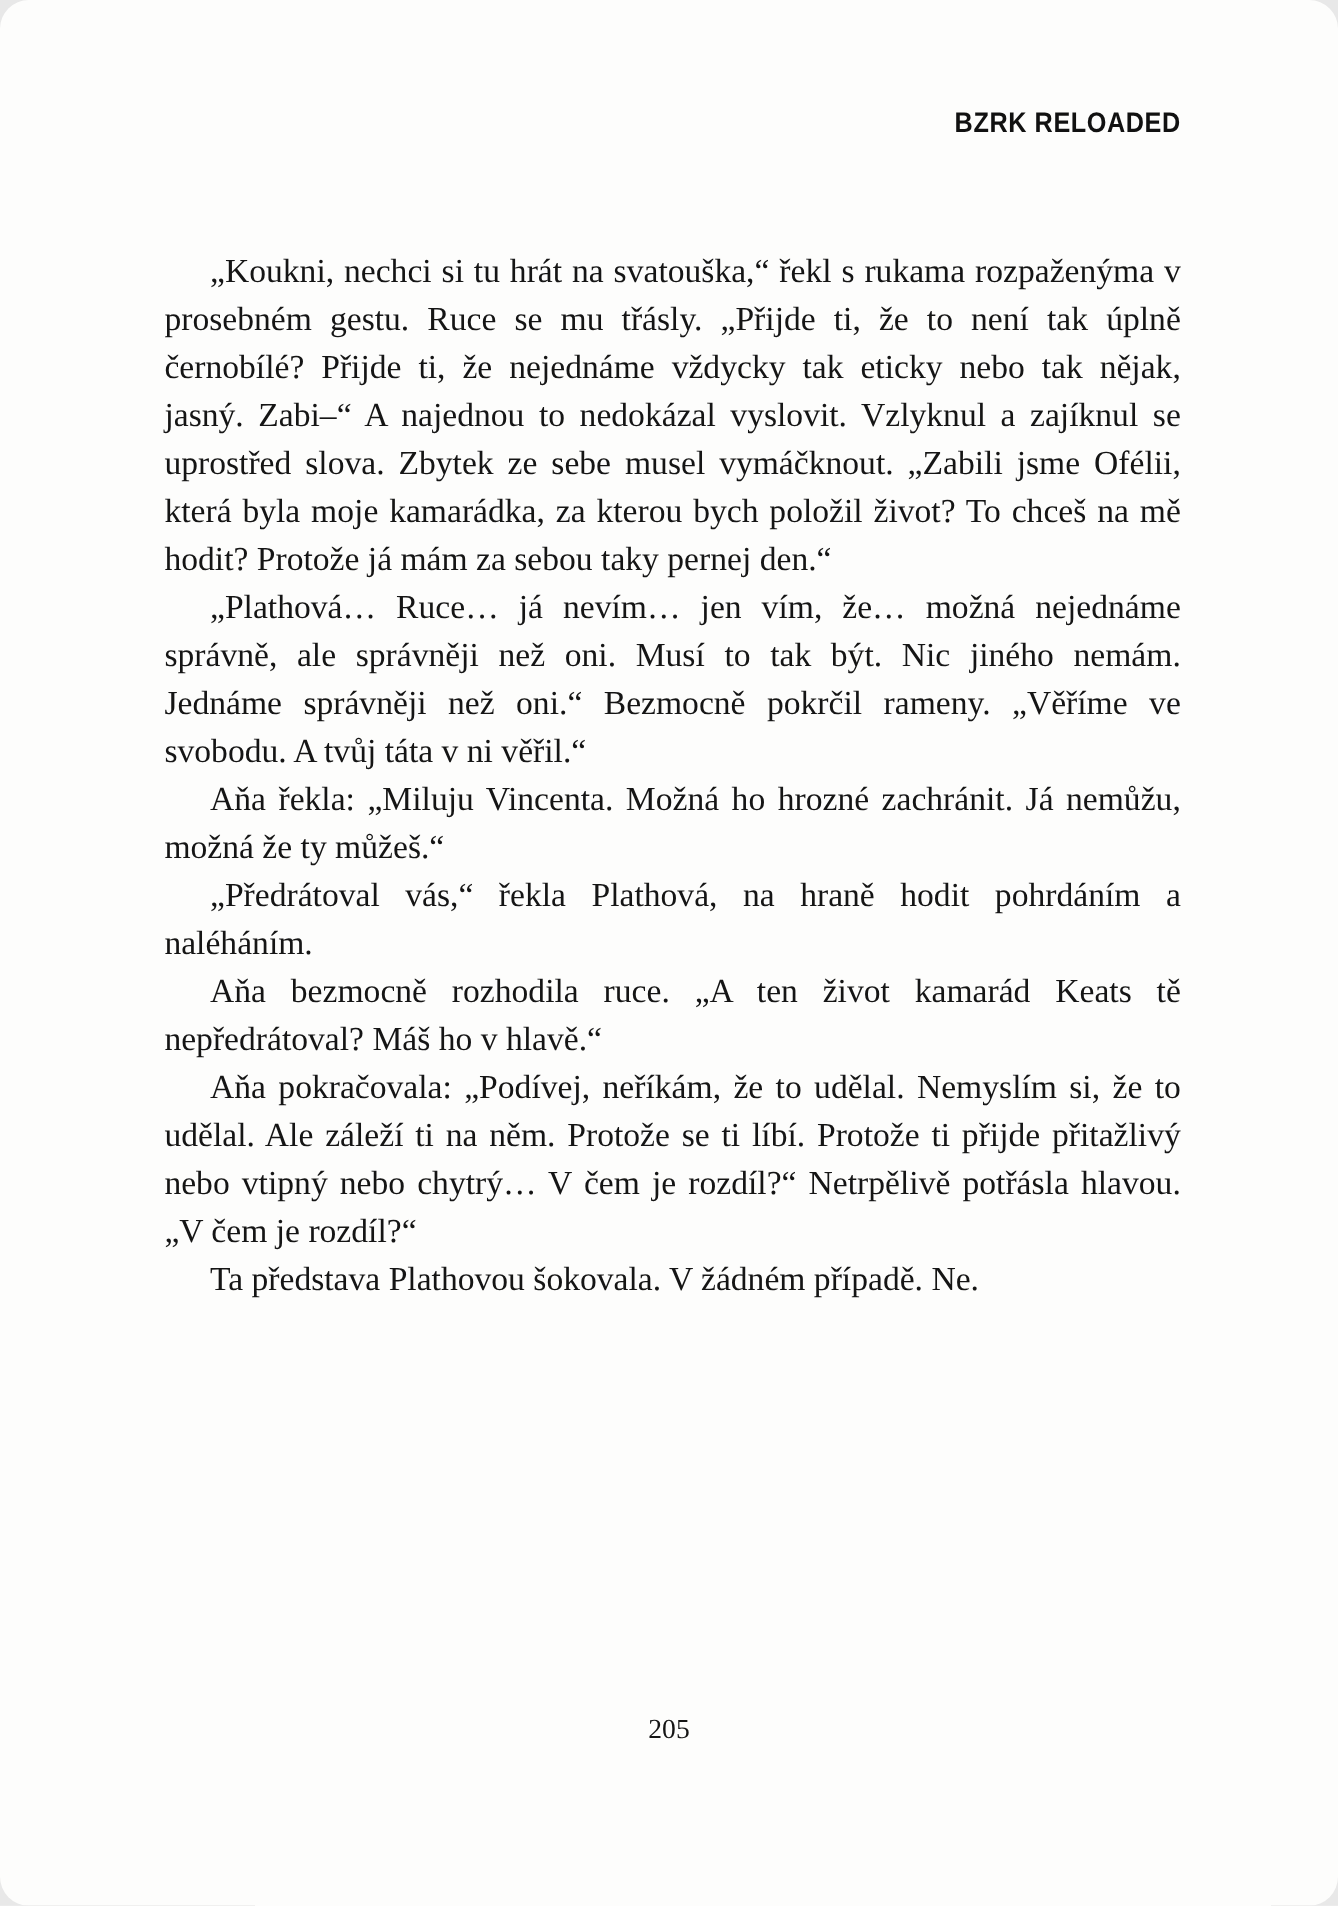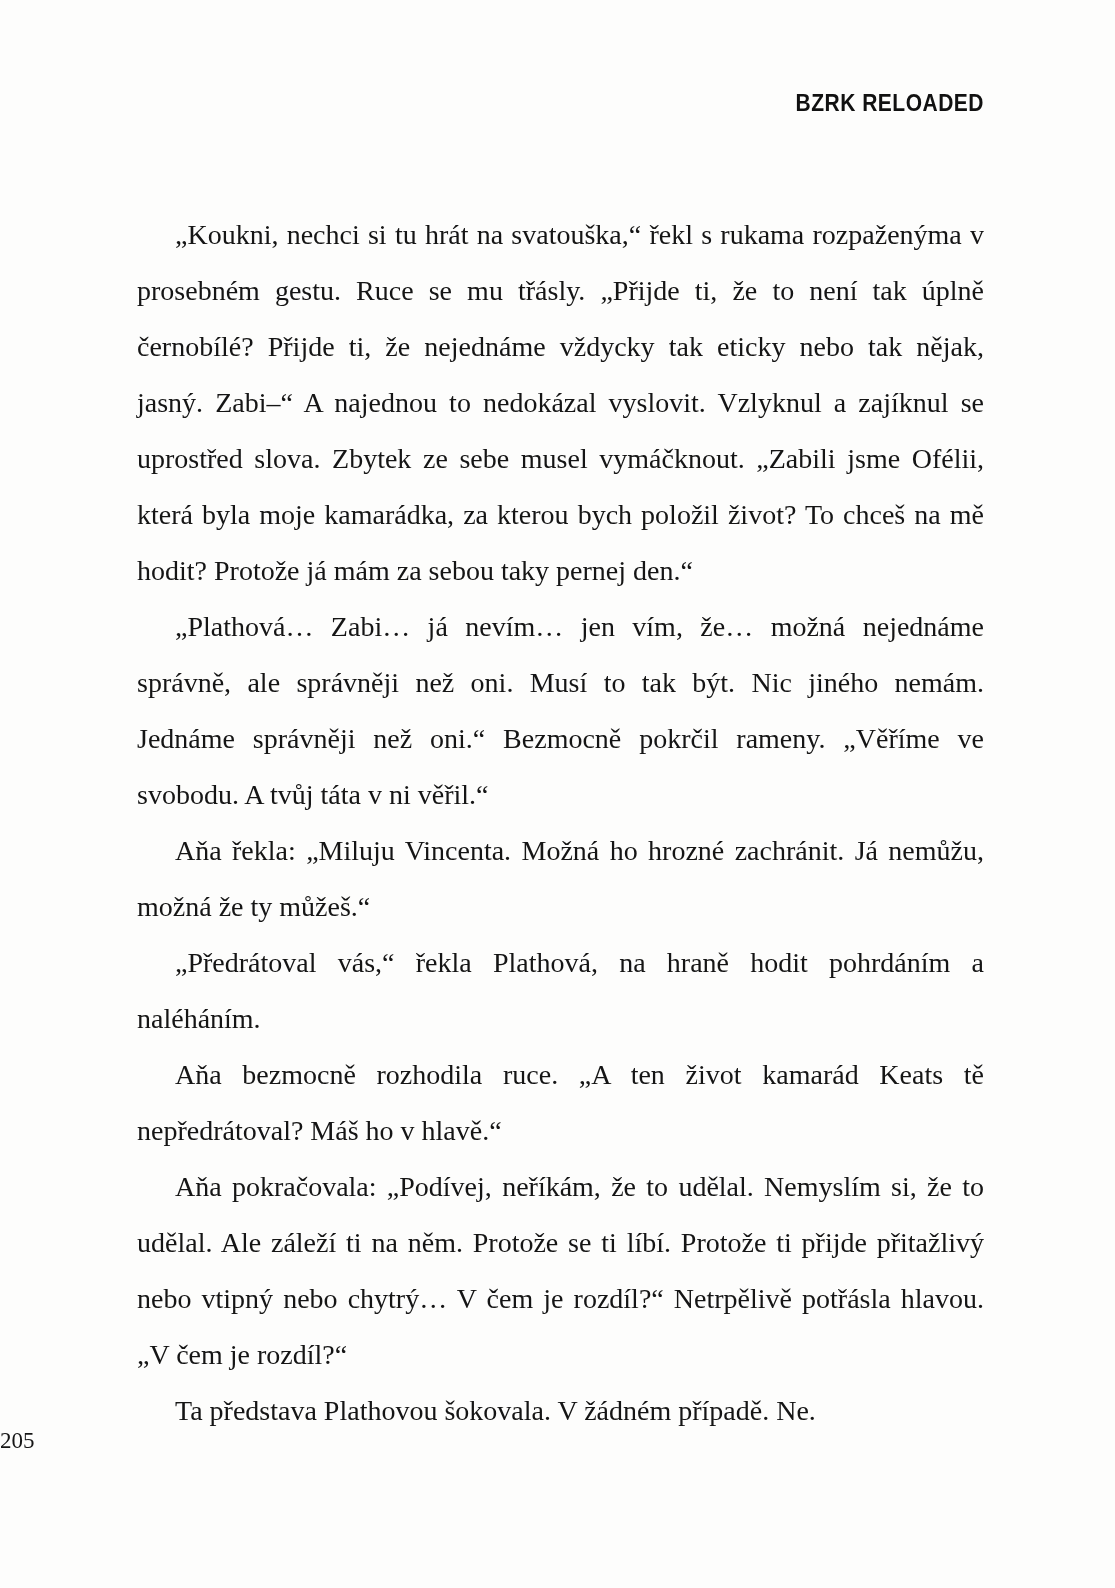--- a/index.html
+++ b/index.html
@@ -8,20 +8,21 @@
     background: #e8e8e8;
   }
   .page {
     position: relative;
     width: 1115px;
     height: 1588px;
     margin: 0 auto;
     background: #fdfdfc;
     overflow: hidden;
     box-sizing: border-box;
+    border-radius: 24px;
   }
   .running-header {
     position: absolute;
     top: 90px;
     left: 137px;
     right: 131px;
     text-align: right;
     font-family: "Liberation Sans", sans-serif;
     font-weight: 700;
     font-size: 21px;
@@ -30,52 +31,52 @@
     transform: scaleY(1.12);
     transform-origin: top right;
   }
   .text-block {
     position: absolute;
     top: 207px;
     left: 137px;
     right: 131px;
     font-family: "Liberation Serif", "DejaVu Serif", serif;
     font-size: 28px;
-    line-height: 56px;
+    line-height: 40px;
     color: #151515;
     text-align: justify;
     hyphens: auto;
     -webkit-hyphens: auto;
   }
   .text-block p {
     margin: 0;
     padding: 0;
     text-indent: 38px;
   }
   .page-number {
     position: absolute;
     top: 1428px;
     left: 0;
     width: 100%;
-    text-align: left;
+    text-align: center;
     font-family: "Liberation Serif", "DejaVu Serif", serif;
     font-size: 23px;
     color: #151515;
   }
 </style>
 </head>
 <body>
 
 <div class="page">
 
   <div class="running-header">BZRK RELOADED</div>
 
   <div class="text-block">
     <p>„Koukni, nechci si tu hrát na svatouška,“ řekl s rukama rozpaženýma v prosebném gestu. Ruce se mu třásly. „Přijde ti, že to není tak úplně černobílé? Přijde ti, že nejednáme vždycky tak eticky nebo tak nějak, jasný. Zabi–“ A najednou to nedokázal vyslovit. Vzlyknul a zajíknul se uprostřed slova. Zbytek ze sebe musel vymáčknout. „Zabili jsme Ofélii, která byla moje kamarádka, za kterou bych položil život? To chceš na mě hodit? Protože já mám za sebou taky pernej den.“</p>
-    <p>„Plathová… Zabi… já nevím… jen vím, že… možná nejednáme správně, ale správněji než oni. Musí to tak být. Nic jiného nemám. Jednáme správněji než oni.“ Bezmocně pokrčil rameny. „Věříme ve svobodu. A tvůj táta v ni věřil.“</p>
+    <p>„Plathová… Ruce… já nevím… jen vím, že… možná nejednáme správně, ale správněji než oni. Musí to tak být. Nic jiného nemám. Jednáme správněji než oni.“ Bezmocně pokrčil rameny. „Věříme ve svobodu. A tvůj táta v ni věřil.“</p>
     <p>Aňa řekla: „Miluju Vincenta. Možná ho hrozné zachránit. Já nemůžu, možná že ty můžeš.“</p>
     <p>„Předrátoval vás,“ řekla Plathová, na hraně hodit pohrdáním a naléháním.</p>
     <p>Aňa bezmocně rozhodila ruce. „A ten život kamarád Keats tě nepředrátoval? Máš ho v hlavě.“</p>
     <p>Aňa pokračovala: „Podívej, neříkám, že to udělal. Nemyslím si, že to udělal. Ale záleží ti na něm. Protože se ti líbí. Protože ti přijde přitažlivý nebo vtipný nebo chytrý… V čem je rozdíl?“ Netrpělivě potřásla hlavou. „V čem je rozdíl?“</p>
     <p>Ta představa Plathovou šokovala. V žádném případě. Ne.</p>
   </div>
 
   <div class="page-number">205</div>
 
 </div>

